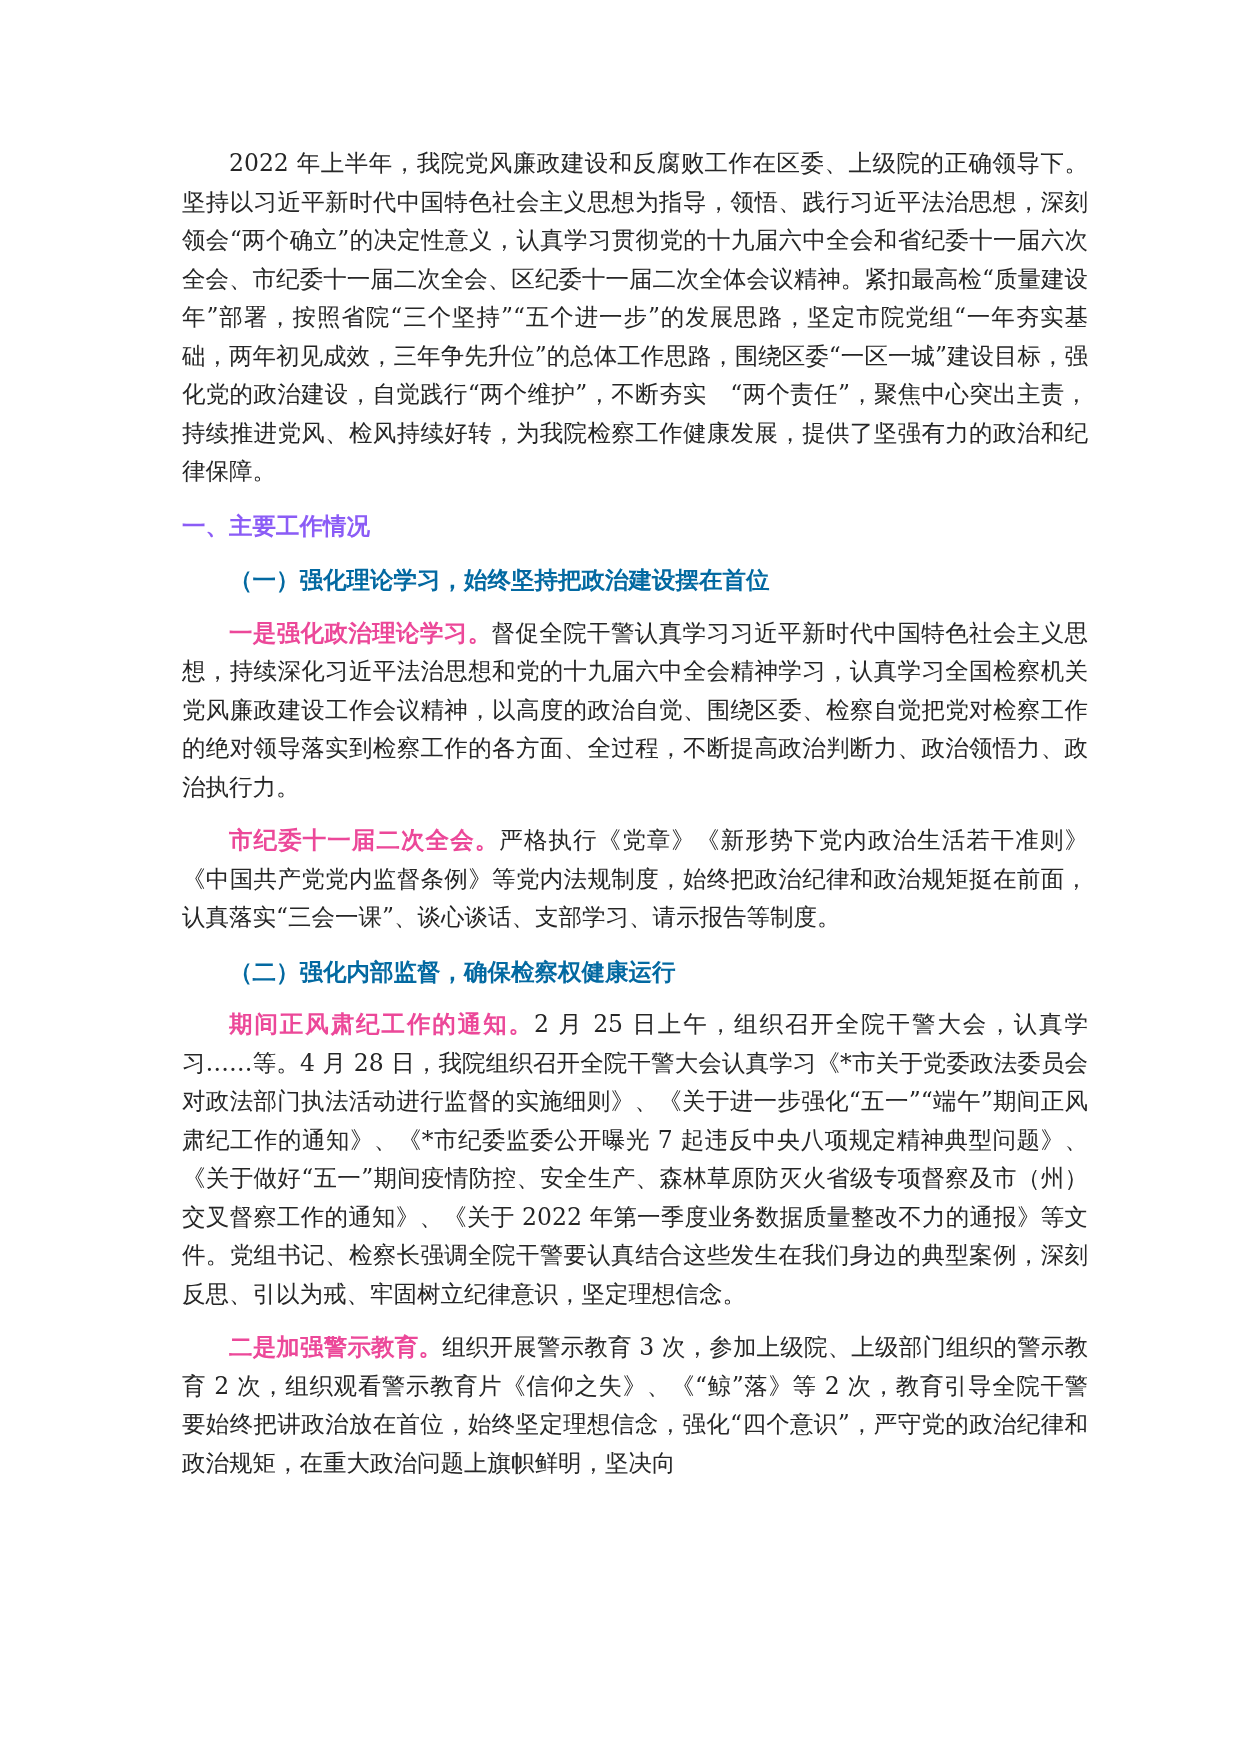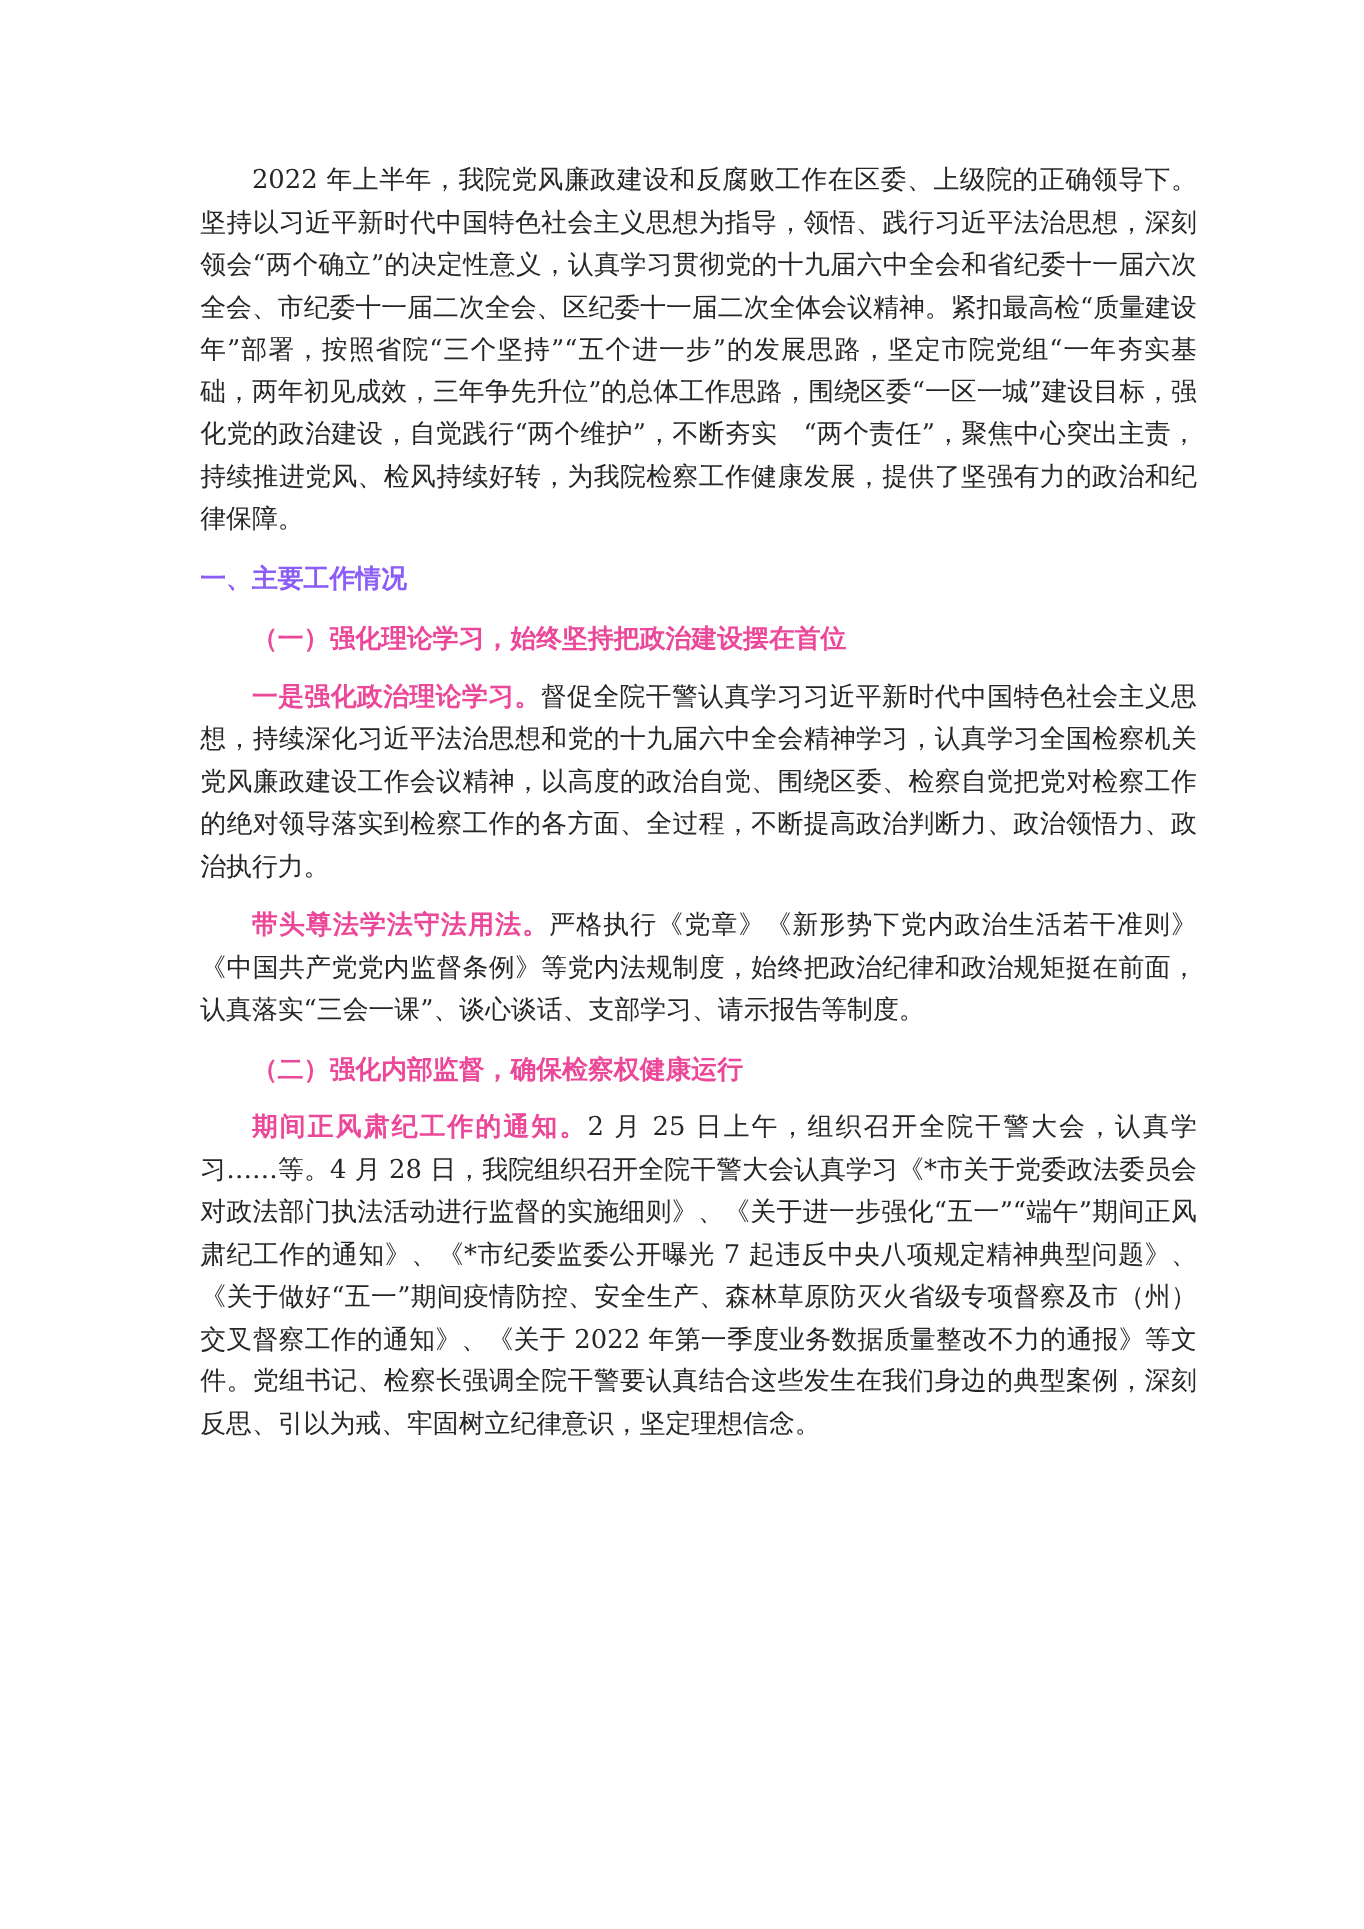--- a/index.html
+++ b/index.html
@@ -30,21 +30,21 @@
   }
   .heading-1 {
     margin: 16px 0 14px 0;
     font-weight: bold;
     color: #8b5cf6;
     text-indent: 0;
   }
   .heading-2 {
     margin: 16px 0 14px 0;
     font-weight: bold;
-    color: #ec4899;
+    color: #0369a1;
     text-indent: 2em;
   }
   .lead {
     font-weight: bold;
     color: #ec4899;
   }
 </style>
 </head>
 <body>
 
@@ -52,20 +52,21 @@
 
   <p class="para">2022 年上半年，我院党风廉政建设和反腐败工作在区委、上级院的正确领导下。坚持以习近平新时代中国特色社会主义思想为指导，领悟、践行习近平法治思想，深刻领会“两个确立”的决定性意义，认真学习贯彻党的十九届六中全会和省纪委十一届六次全会、市纪委十一届二次全会、区纪委十一届二次全体会议精神。紧扣最高检“质量建设年”部署，按照省院“三个坚持”“五个进一步”的发展思路，坚定市院党组“一年夯实基础，两年初见成效，三年争先升位”的总体工作思路，围绕区委“一区一城”建设目标，强化党的政治建设，自觉践行“两个维护”，不断夯实　“两个责任”，聚焦中心突出主责，持续推进党风、检风持续好转，为我院检察工作健康发展，提供了坚强有力的政治和纪律保障。</p>
 
   <p class="heading-1">一、主要工作情况</p>
 
   <p class="heading-2">（一）强化理论学习，始终坚持把政治建设摆在首位</p>
 
   <p class="para"><span class="lead">一是强化政治理论学习。</span><span>督促全院干警认真学习习近平新时代中国特色社会主义思想，持续深化习近平法治思想和党的十九届六中全会精神学习，认真学习全国检察机关党风廉政建设工作会议精神，以高度的政治自觉、围绕区委、检察自觉把党对检察工作的绝对领导落实到检察工作的各方面、全过程，不断提高政治判断力、政治领悟力、政治执行力。</span></p>
 
 
-  <p class="para"><span class="lead">带头尊法学法守法用法。</span><span>严格执行《党章》《新形势下党内政治生活若干准则》《中国共产党党内监督条例》等党内法规制度，始终把政治纪律和政治规矩挺在前面，认真落实“三会一课”、谈心谈话、支部学习、请示报告等制度。</span></p>
+  <p class="para"><span class="lead">市纪委十一届二次全会。</span><span>严格执行《党章》《新形势下党内政治生活若干准则》《中国共产党党内监督条例》等党内法规制度，始终把政治纪律和政治规矩挺在前面，认真落实“三会一课”、谈心谈话、支部学习、请示报告等制度。</span></p>
 
   <p class="heading-2">（二）强化内部监督，确保检察权健康运行</p>
 
   <p class="para"><span class="lead">期间正风肃纪工作的通知。</span><span>2 月 25 日上午，组织召开全院干警大会，认真学习……等。4 月 28 日，我院组织召开全院干警大会认真学习《*市关于党委政法委员会对政法部门执法活动进行监督的实施细则》、《关于进一步强化“五一”“端午”期间正风肃纪工作的通知》、《*市纪委监委公开曝光 7 起违反中央八项规定精神典型问题》、《关于做好“五一”期间疫情防控、安全生产、森林草原防灭火省级专项督察及市（州）交叉督察工作的通知》、《关于 2022 年第一季度业务数据质量整改不力的通报》等文件。党组书记、检察长强调全院干警要认真结合这些发生在我们身边的典型案例，深刻反思、引以为戒、牢固树立纪律意识，坚定理想信念。</span></p>
 
+  <p class="para"><span class="lead">二是加强警示教育。</span><span>组织开展警示教育 3 次，参加上级院、上级部门组织的警示教育 2 次，组织观看警示教育片《信仰之失》、《“鲸”落》等 2 次，教育引导全院干警要始终把讲政治放在首位，始终坚定理想信念，强化“四个意识”，严守党的政治纪律和政治规矩，在重大政治问题上旗帜鲜明，坚决向</span></p>
 
 </div>
 
 </body></html>

